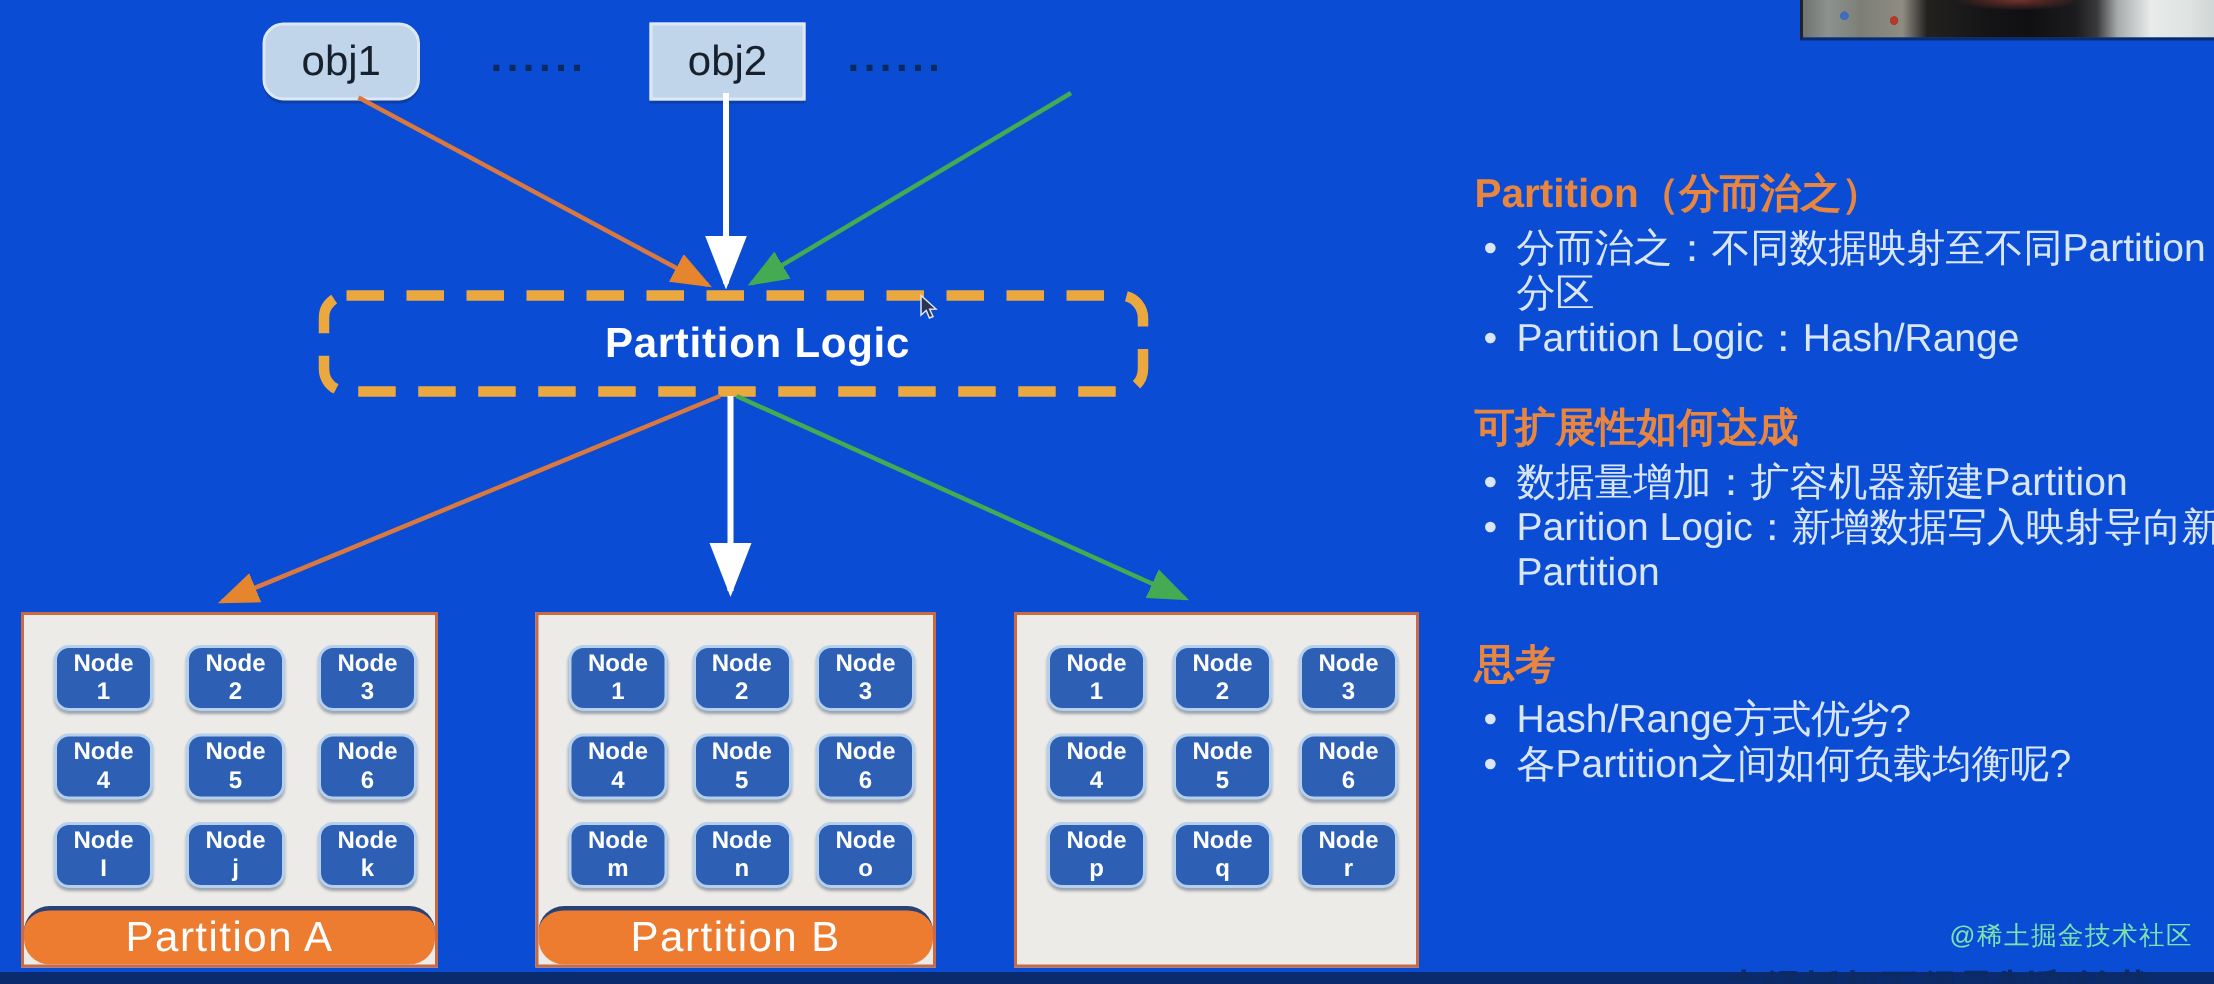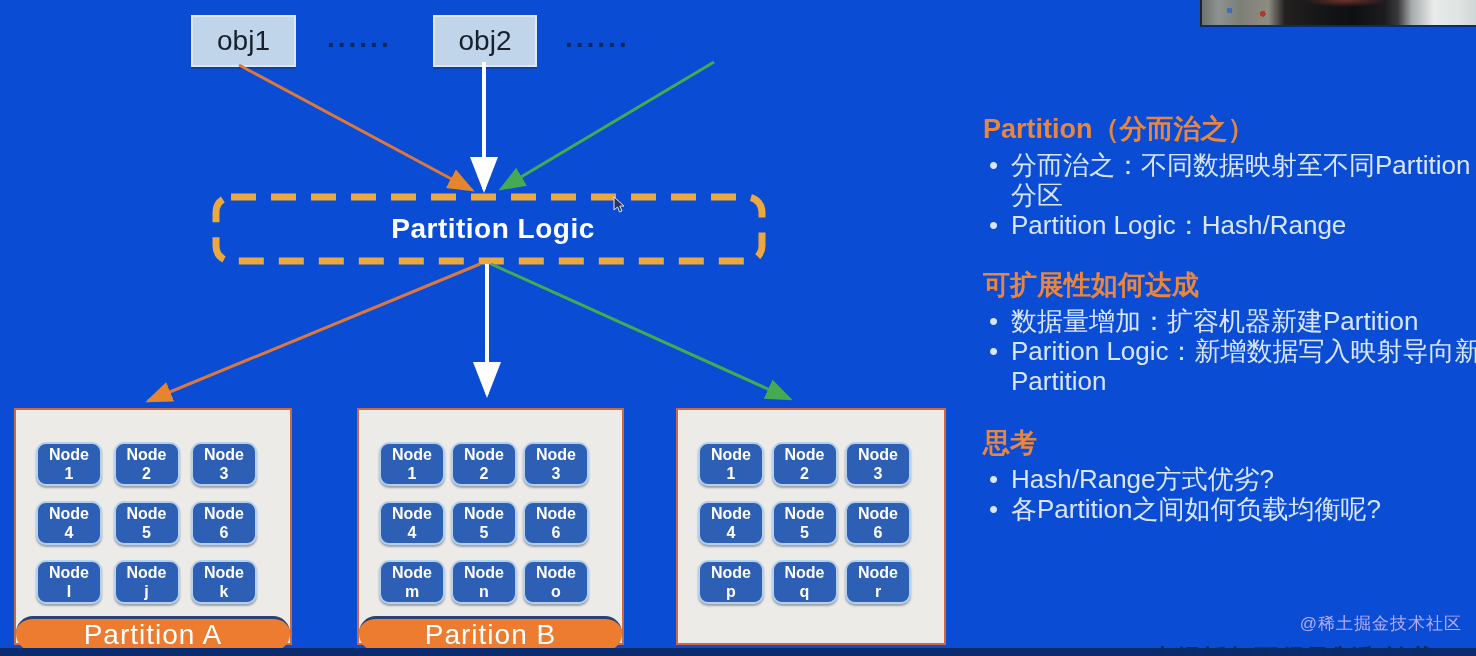--- a/index.html
+++ b/index.html
@@ -21,42 +21,41 @@
     display:flex;align-items:center;justify-content:center;
   }
   .dots{
     position:absolute;
     color:#0c2a5e;
     font-size:28px;font-weight:700;letter-spacing:3px;
   }
   
   .arrows{position:absolute;left:0;top:0;width:1476px;height:656px;pointer-events:none;}
   .logic-label{
-    position:absolute;left:220px;top:197px;width:546px;height:64px;
+    position:absolute;left:232px;top:197px;width:546px;height:64px;
     display:flex;align-items:center;justify-content:center;
     color:#ffffff;font-size:28px;font-weight:700;letter-spacing:.5px;
   }
   .cursor{position:absolute;left:611px;top:196px;}
   
   .partition{
     position:absolute;top:408px;height:237px;
     border:2px solid #c96a44;
     background:#ecebe8;
     display:flex;flex-direction:column;
     box-sizing:border-box;
   }
   .partition-body{
     flex:1;
     display:grid;
     grid-template-columns:repeat(3,66px);
     grid-auto-rows:44px;
     justify-content:space-between;
     row-gap:15px;
-    padding:20px 33px 12px 20px;
-    margin-top:12px;
+    padding:20px 12px 12px 20px;
   }
   .node{
     background:#2d5fb4;
     border:2px solid #b5d0ec;
     border-radius:10px;
     color:#ffffff;
     font-size:16px;font-weight:600;line-height:1.2;
     display:flex;align-items:center;justify-content:center;
     text-align:center;
     white-space:pre-line;
@@ -86,34 +85,34 @@
     border-bottom:2px solid #0a2c6e;
     background:
       radial-gradient(circle 3px at 22% 55%, #b03a2c 95%, transparent 100%),
       radial-gradient(circle 3px at 10% 42%, #3f6db8 95%, transparent 100%),
       radial-gradient(ellipse 60px 10px at 52% 0%, rgba(140,60,50,.8) 0%, transparent 70%),
       linear-gradient(90deg,#6f7470 0%,#8d9290 6%,#7d7f76 14%,#8e8c83 24%,#23211f 30%,#141416 45%,#101013 55%,#1c1c1f 66%,#3a3a3c 71%,#a8abac 76%,#e8ebe9 84%,#dfe3e2 93%,#cfd4d4 100%);
   }
   
   .watermark{
     position:absolute;right:14px;top:612px;
-    color:#c4b5fd;font-size:17px;letter-spacing:1px;opacity:.92;
+    color:#86efac;font-size:17px;letter-spacing:1px;opacity:.92;
   }
   .bottom-strip{position:absolute;left:0;top:648px;width:1476px;height:8px;background:#0a2c6e;}
   .bottom-notice{
     position:absolute;left:1150px;top:642px;
     color:#0c2a63;font-size:25px;font-weight:700;letter-spacing:1px;
   }
 </style>
 </head>
 <body>
 
 <div class="slide">
 
-  <div class="obj-box" style="left:191px;top:15px;width:101px;height:48px;">obj1</div>
+  <div class="obj-box" style="left:175px;top:15px;width:101px;height:48px;border-radius:14px;">obj1</div>
   <div class="dots" style="left:327px;top:22px;">......</div>
   <div class="obj-box" style="left:433px;top:15px;width:100px;height:48px;">obj2</div>
   <div class="dots" style="left:565px;top:22px;">......</div>
 
   <svg class="arrows" viewBox="0 0 1476 656">
     <defs>
       <marker id="ah-o" markerWidth="10" markerHeight="8" refX="8" refY="3.5" orient="auto">
         <path d="M0,0 L9,3.5 L0,7 Z" fill="#e5862f"></path>
       </marker>
       <marker id="ah-w" markerWidth="10" markerHeight="8" refX="8" refY="3.5" orient="auto">
@@ -176,21 +175,21 @@
 5</div>
       <div class="node">Node
 6</div>
       <div class="node">Node
 m</div>
       <div class="node">Node
 n</div>
       <div class="node">Node
 o</div>
     </div>
-    <div class="partition-bar">Parition B</div>
+    <div class="partition-bar">Partition B</div>
   </div>
 
   <div class="partition" style="left:676px;width:270px;">
     <div class="partition-body">
       <div class="node">Node
 1</div>
       <div class="node">Node
 2</div>
       <div class="node">Node
 3</div>

